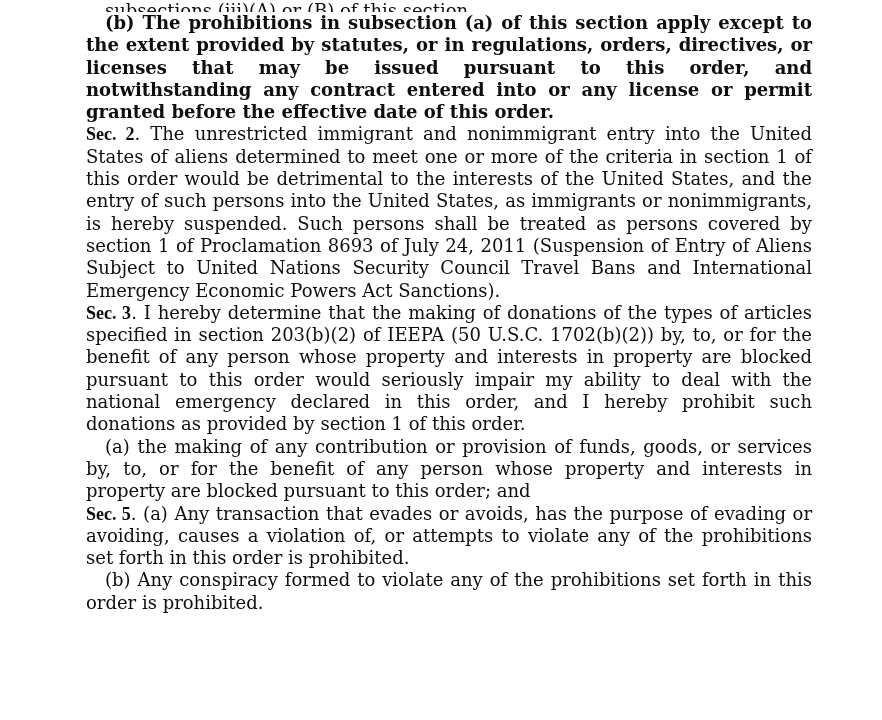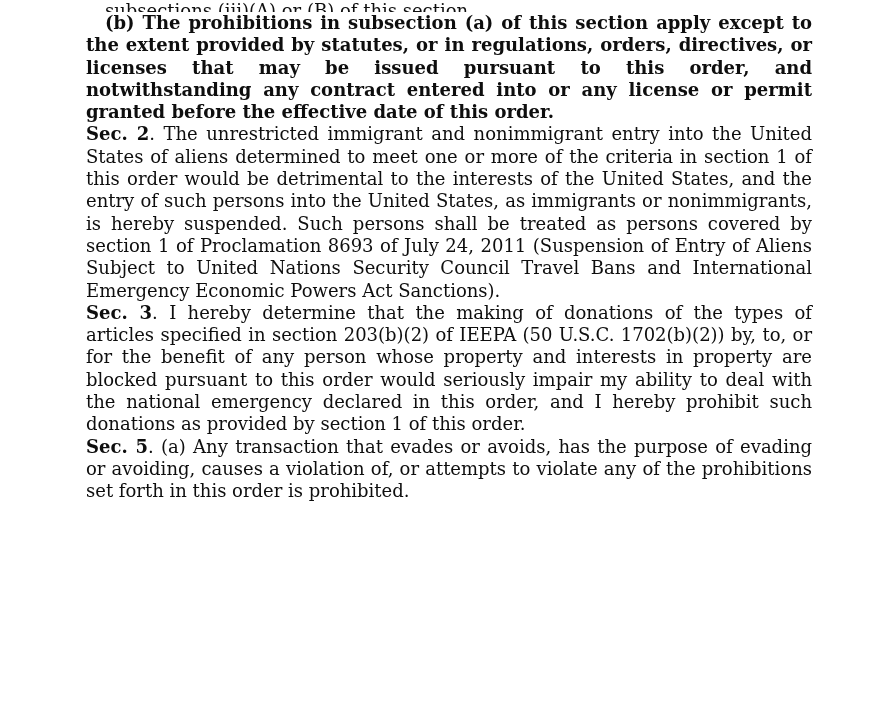--- a/index.html
+++ b/index.html
@@ -29,21 +29,21 @@
   
   .clipline {
     height: 12px;
     overflow: hidden;
   }
   .clipline p {
     margin-top: -11px;
   }
   p.para { margin: 0; }
   .indent { text-indent: 19px; }
-  .lead { font-weight: bold; }
+  .lead { font-weight: bold; font-family: Liberation Serif, serif; }
   .mt2 { margin-top: 2px; font-weight: bold; }
   .mt3 { margin-top: 3px; }
   .mt6 { margin-top: 6px; }
   .mt8 { margin-top: 8px; }
   .mt9 { margin-top: 9px; }
 </style>
 </head>
 <body>
 
 <div class="page">
@@ -53,19 +53,21 @@
       <p class="para indent"><span>subsections (iii)(A) or (B) of this section.</span></p>
     </div>
 
     <p class="para indent mt2"><span class="lead"></span><span>(b) The prohibitions in subsection (a) of this section apply except to the extent provided by statutes, or in regulations, orders, directives, or licenses that may be issued pursuant to this order, and notwithstanding any contract entered into or any license or permit granted before the effective date of this order.</span></p>
 
     <p class="para mt9"><span class="lead">Sec. 2</span><span>. The unrestricted immigrant and nonimmigrant entry into the United States of aliens determined to meet one or more of the criteria in section 1 of this order would be detrimental to the interests of the United States, and the entry of such persons into the United States, as immigrants or nonimmigrants, is hereby suspended. Such persons shall be treated as persons covered by section 1 of Proclamation 8693 of July 24, 2011 (Suspension of Entry of Aliens Subject to United Nations Security Council Travel Bans and International Emergency Economic Powers Act Sanctions).</span></p>
 
     <p class="para mt9"><span class="lead">Sec. 3</span><span>. I hereby determine that the making of donations of the types of articles specified in section 203(b)(2) of IEEPA (50 U.S.C. 1702(b)(2)) by, to, or for the benefit of any person whose property and interests in property are blocked pursuant to this order would seriously impair my ability to deal with the national emergency declared in this order, and I hereby prohibit such donations as provided by section 1 of this order.</span></p>
 
 
+    <p class="para indent mt3"><span class="lead"></span><span>(a) the making of any contribution or provision of funds, goods, or services by, to, or for the benefit of any person whose property and interests in property are blocked pursuant to this order; and</span></p>
 
 
     <p class="para mt6"><span class="lead">Sec. 5</span><span>. (a) Any transaction that evades or avoids, has the purpose of evading or avoiding, causes a violation of, or attempts to violate any of the prohibitions set forth in this order is prohibited.</span></p>
 
+    <p class="para indent mt3"><span class="lead"></span><span>(b) Any conspiracy formed to violate any of the prohibitions set forth in this order is prohibited.</span></p>
 
   </div>
 </div>
 
 </body></html>

